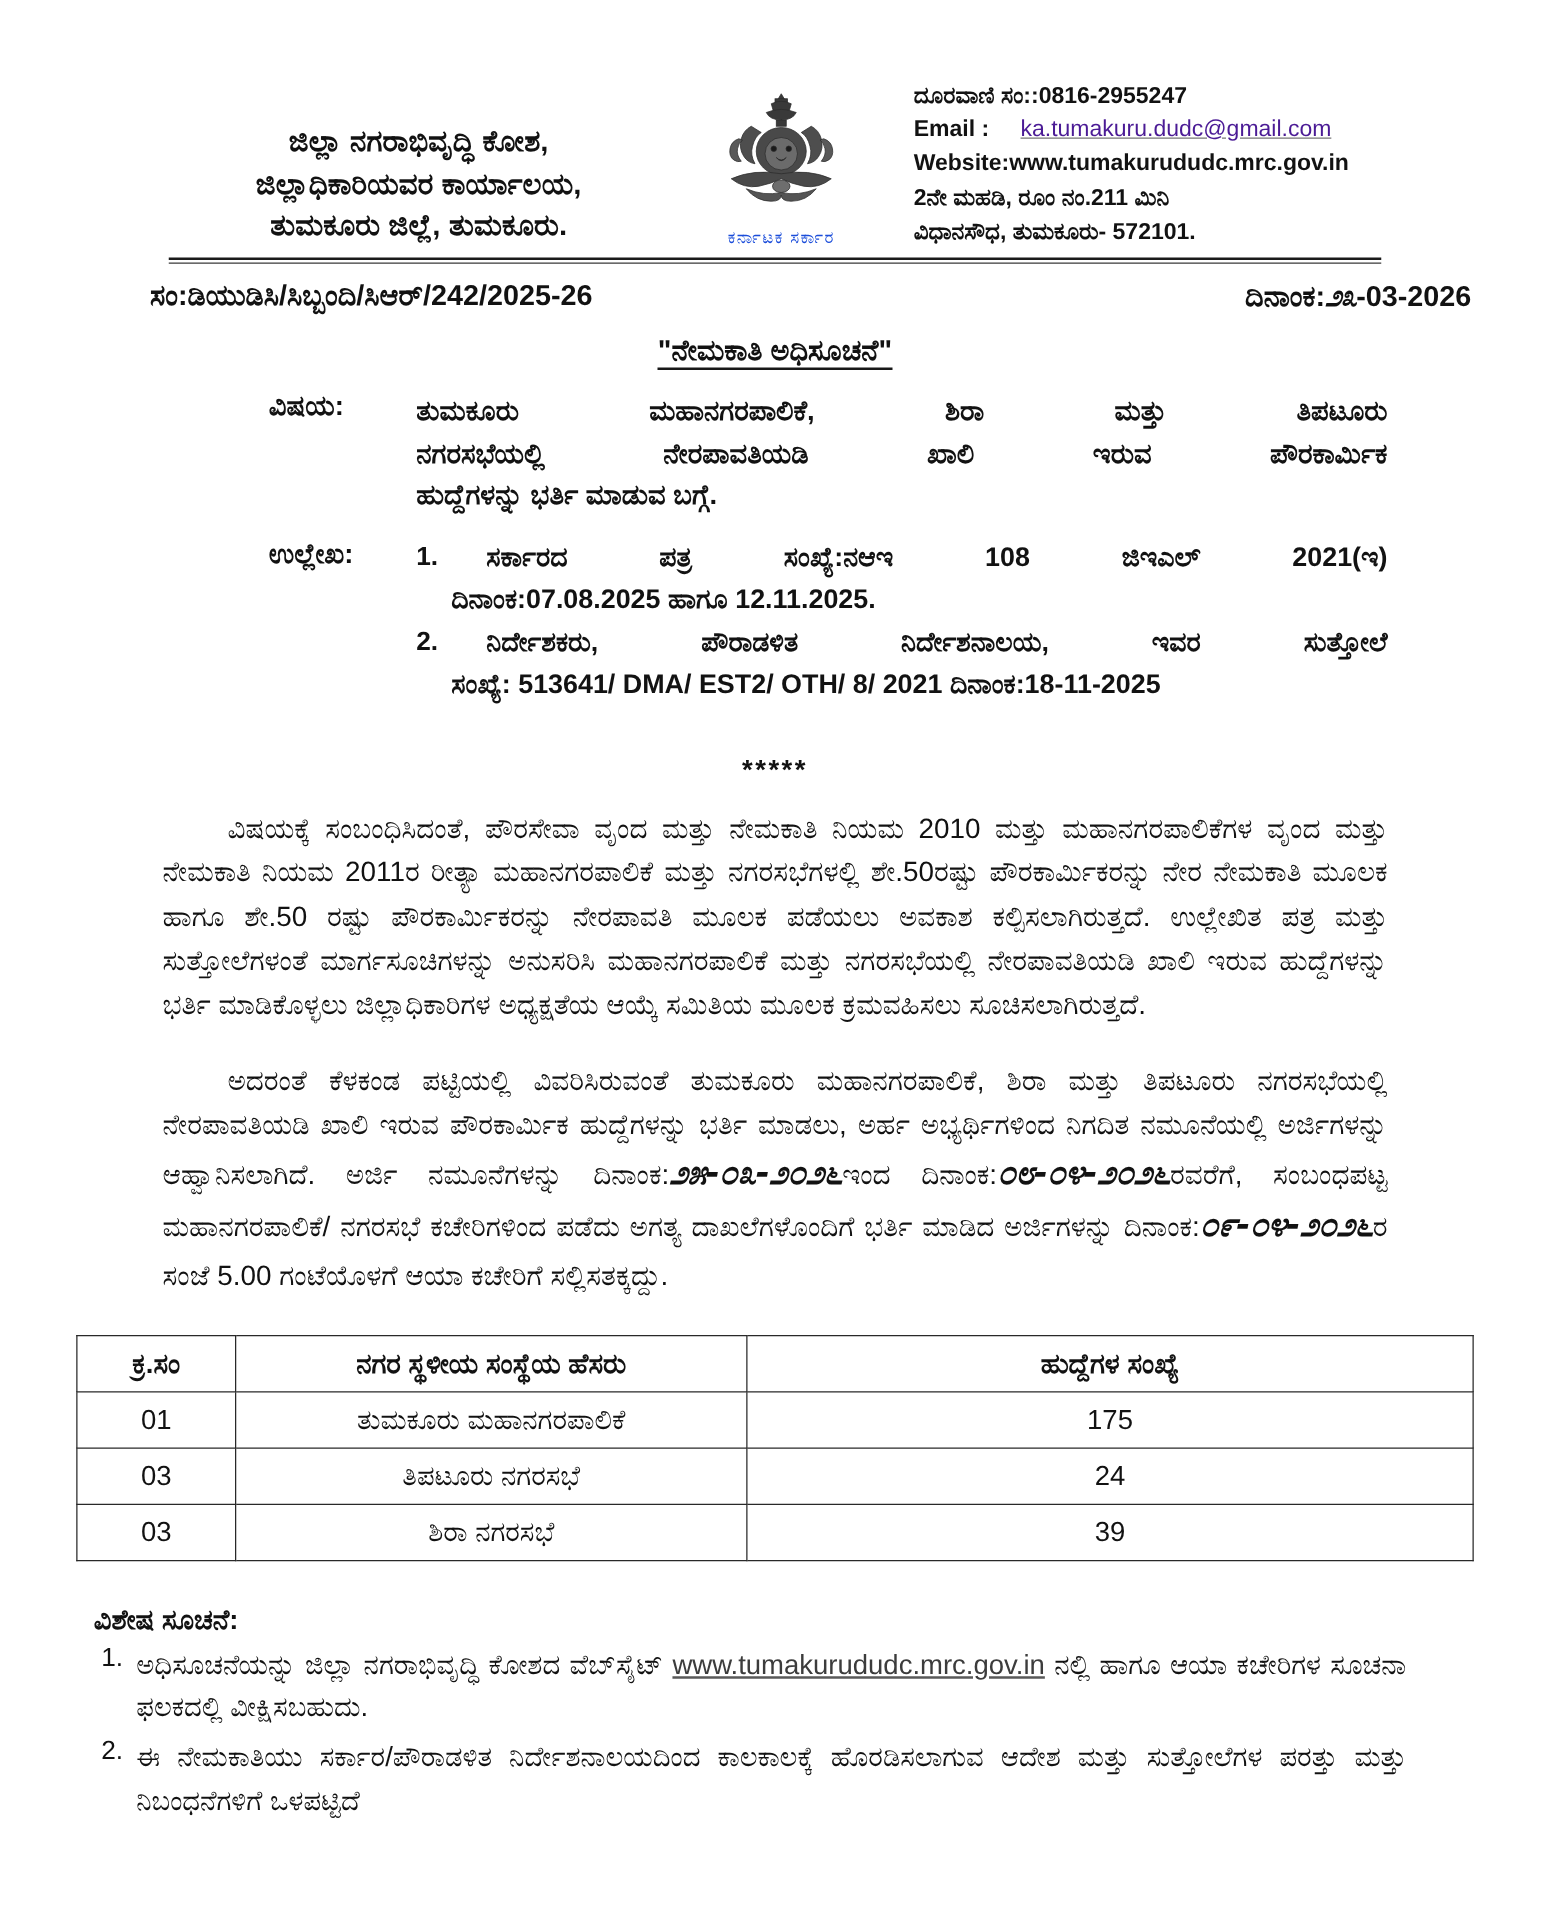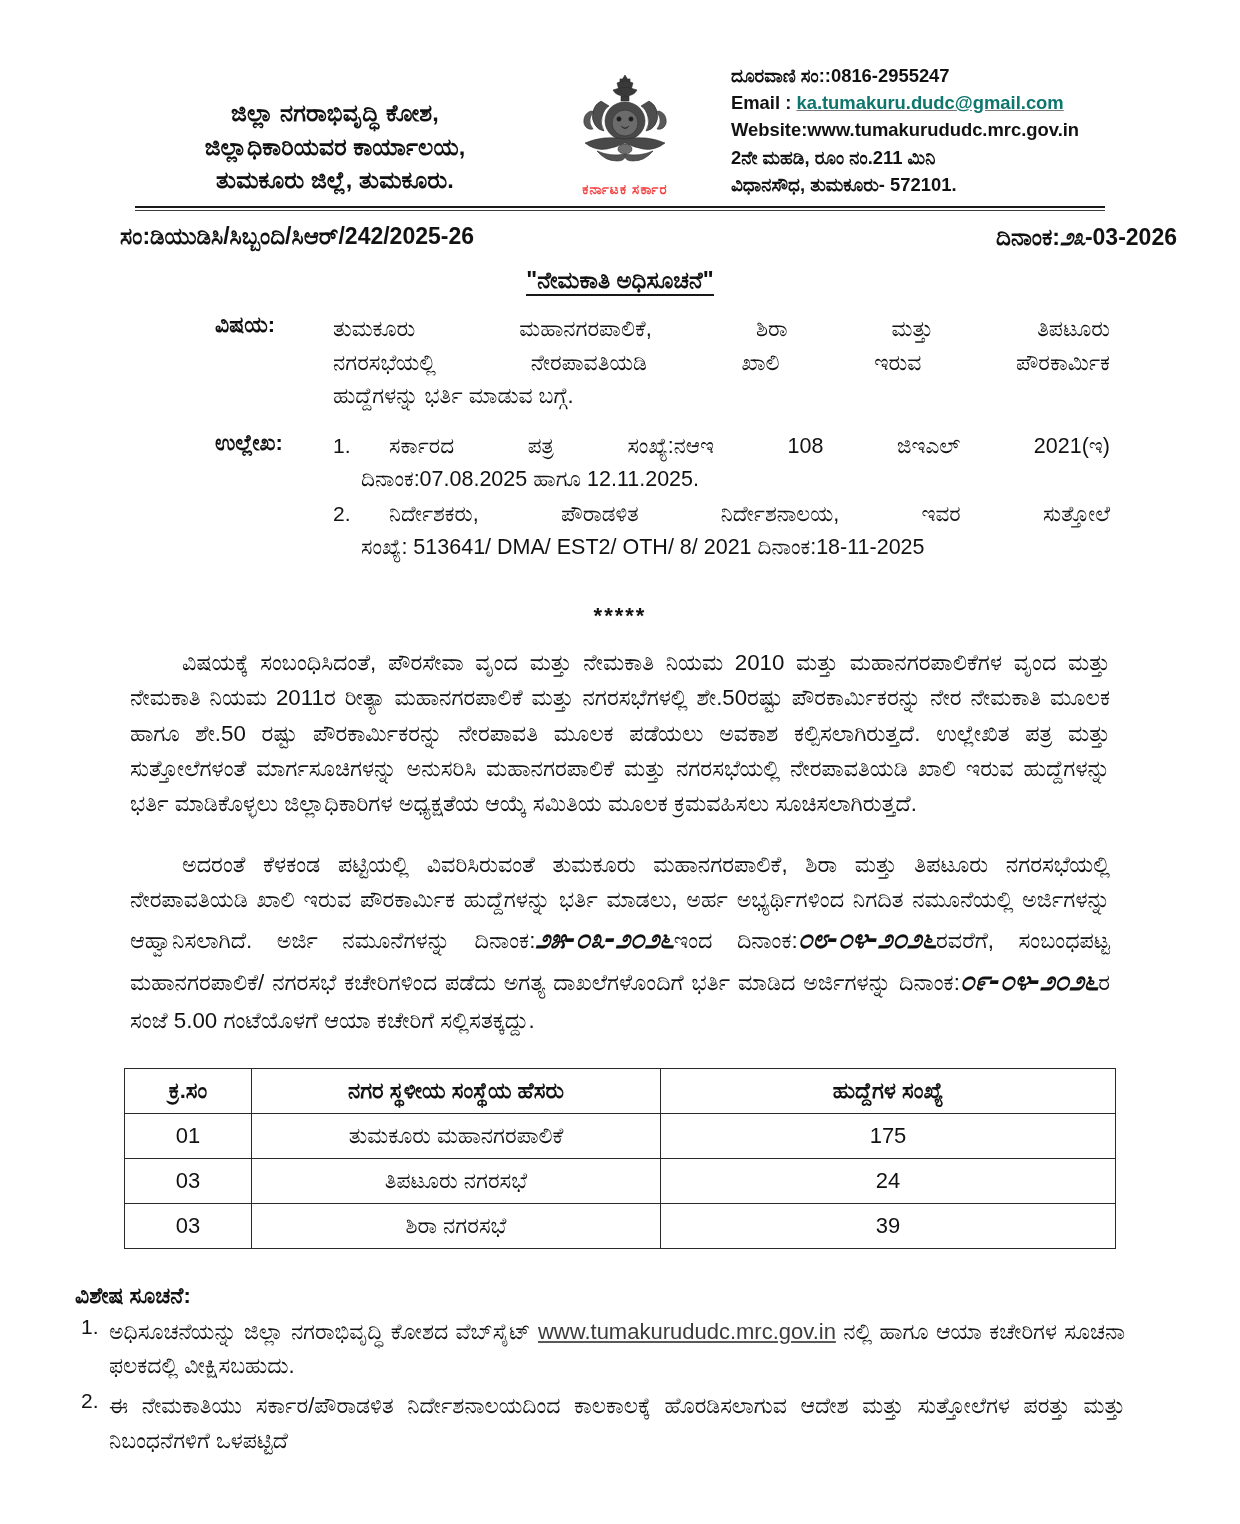--- a/index.html
+++ b/index.html
@@ -42,41 +42,42 @@
   .lh-emblem {
     width: 180px;
     display: flex;
     flex-direction: column;
     align-items: center;
     padding-top: 2px;
   }
   .emblem-art { width: 128px; height: 110px; display:block; }
   .emblem-cap {
     font-size: 13.5px;
-    font-weight: bold;
+    font-weight: normal;
     letter-spacing: 1.2px;
     margin-top: 1px;
-    color: #ef4444;
+    color: #1d4ed8;
     white-space: nowrap;
   }
 
   .lh-right {
     flex: 1;
     font-size: 18.4px;
     font-weight: bold;
     line-height: 1.48;
     padding-top: 10px;
     padding-left: 16px;
   }
   .lh-right div { white-space: nowrap; }
   .email-val {
-    font-weight: bold;
-    color: #0f766e;
+    font-weight: normal;
+    color: #4c1d95;
     text-decoration: underline;
     text-decoration-color: #777;
+    margin-left: 20px;
   }
 
   .rule {
     margin: 8px 135px 0 135px;
     border-top: 2.5px solid #1c1c1c;
     border-bottom: 1.5px solid #3a3a3a;
     height: 2px;
   }
 
   
@@ -117,20 +118,21 @@
     font-weight: bold;
     font-size: 22px;
     width: 118px;
     flex: none;
     white-space: nowrap;
   }
   .block-body {
     flex: 1;
     font-size: 22px;
     line-height: 1.52;
+    font-weight: bold;
   }
   .just { text-align: justify; text-align-last: left; }
   .subject-line { display: block; }
 
   .ref-items { list-style: none; margin: 0; padding: 0; }
   .ref-items li {
     display: flex;
     margin-bottom: 2px;
   }
   .ref-num { width: 28px; flex: none; font-size: 21px; }
@@ -160,21 +162,21 @@
     font-family: "DejaVu Sans", sans-serif;
     font-style: italic;
     font-weight: bold;
     font-size: 27px;
     letter-spacing: -.5px;
   }
 
   
   .tablewrap {
     margin: 30px auto 0 auto;
-    width: 992px;
+    width: 1118px;
   }
   table.posts {
     border-collapse: collapse;
     width: 100%;
     font-size: 22px;
   }
   table.posts th, table.posts td {
     border: 1.6px solid #2b2b2b;
     text-align: center;
     padding: 9px 4px;

